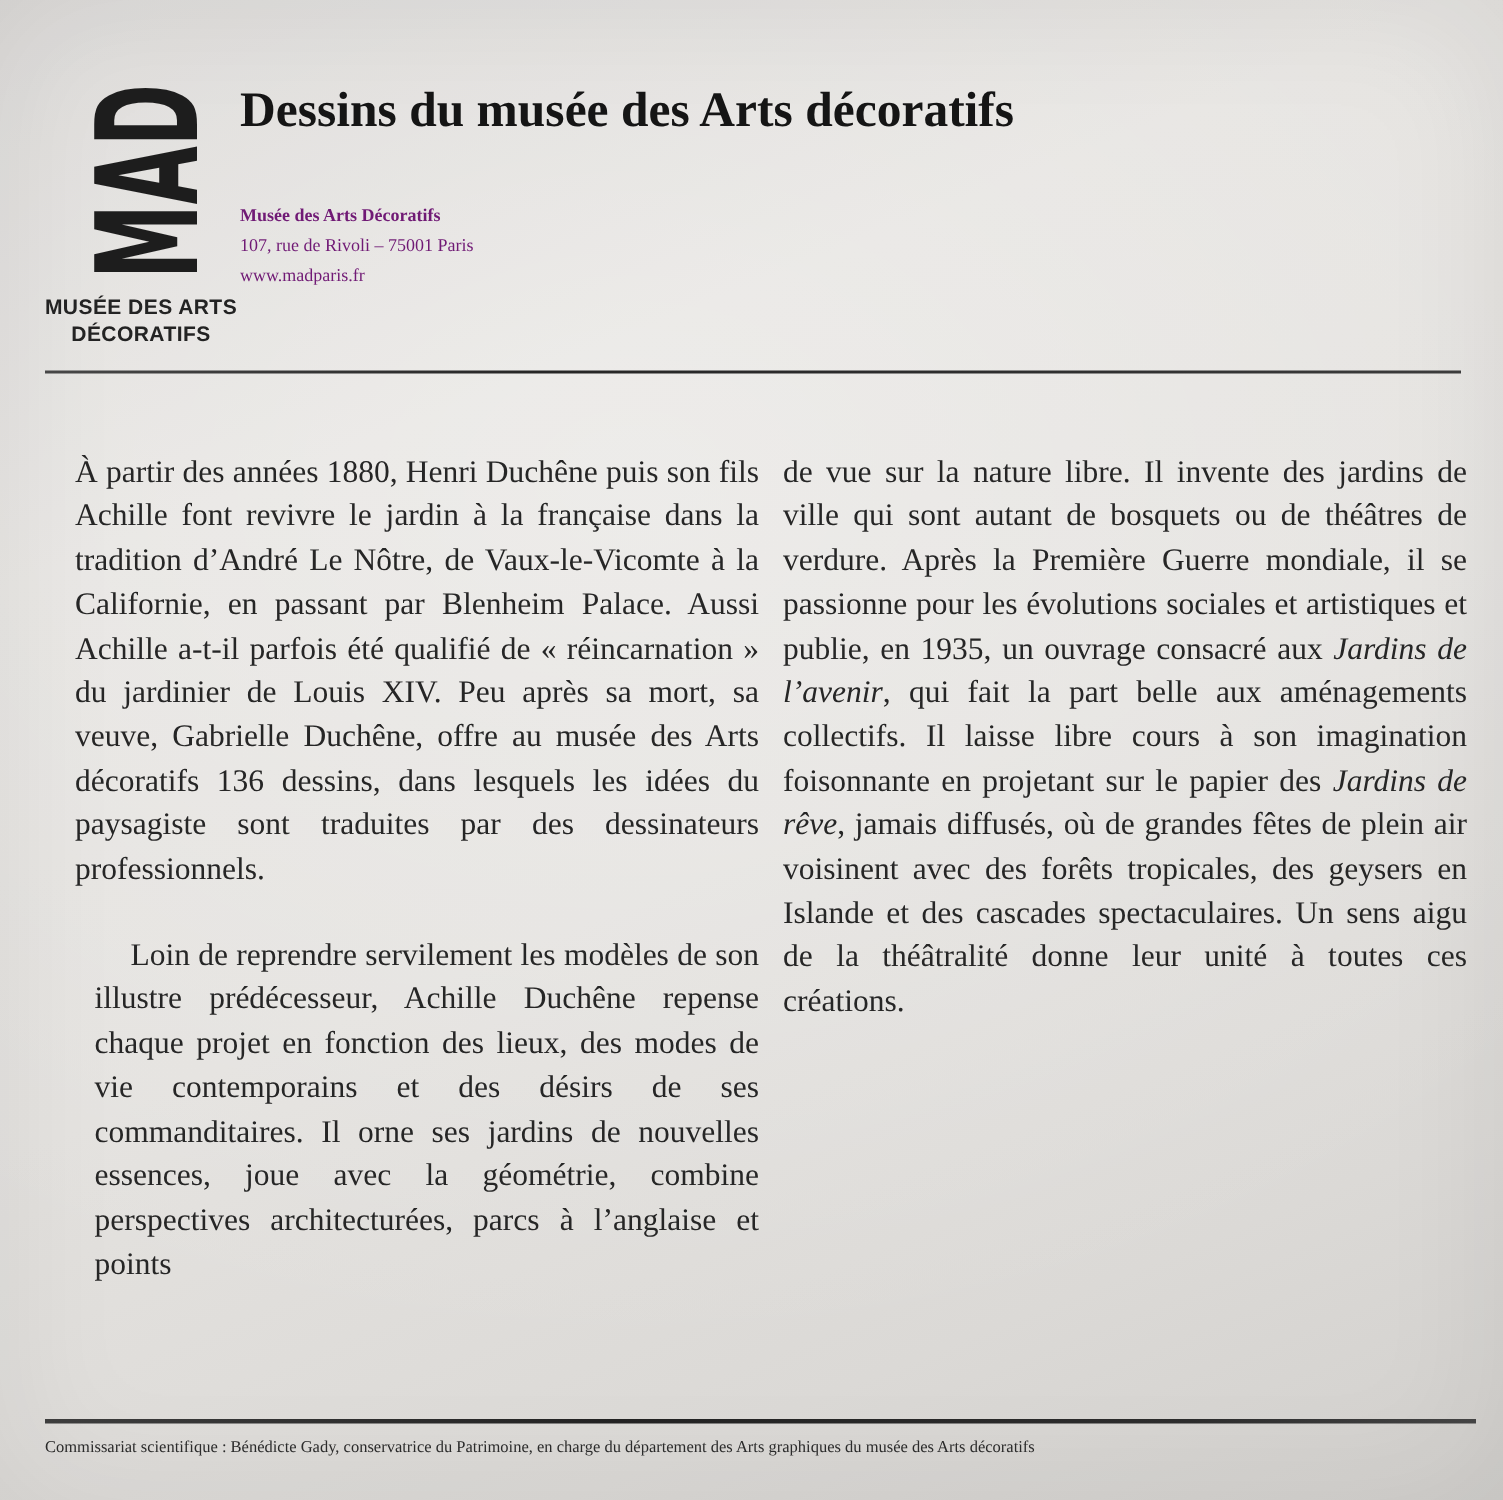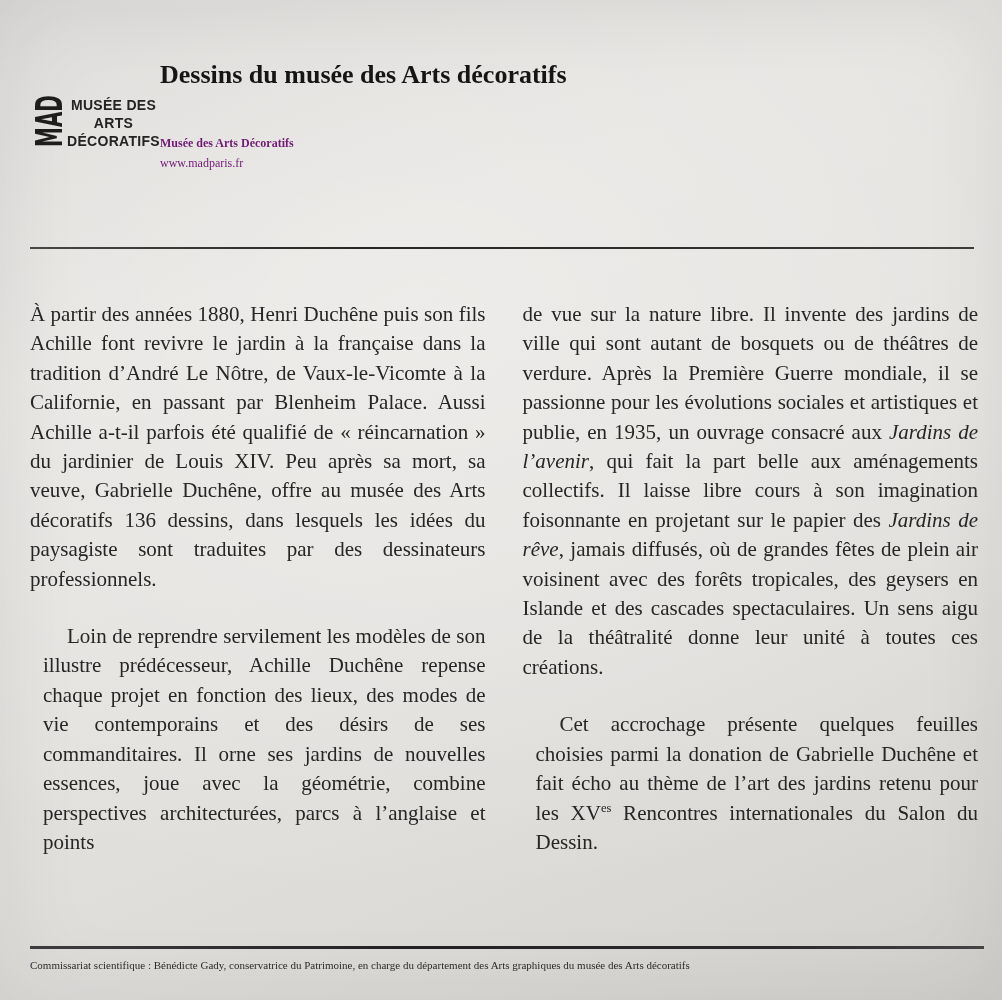--- a/index.html
+++ b/index.html
@@ -27,20 +27,21 @@
   .header {
     position: absolute;
     top: 50px; left: 28px; right: 28px;
     display: flex;
     align-items: flex-start;
   }
   .logo-block {
     width: 132px;
     flex: none;
     display: flex;
+    flex-direction: column;
     align-items: center;
   }
   .monogram { display: block; margin-top: 4px; }
   .monogram text {
     font-family: "DejaVu Sans", sans-serif;
     font-weight: bold;
     fill: #1d1d1d;
   }
   .logo-caption {
     margin-top: 7px;
@@ -54,21 +55,21 @@
     margin: 0;
     font-size: 34px;
     line-height: 38px;
     font-weight: bold;
     font-style: italic;
     color: #151515;
     letter-spacing: 0.2px;
   }
   .title-sub {
     margin: 6px 0 0 0;
-    font-size: 26px;
+    font-size: 33px;
     line-height: 37px;
     font-weight: bold;
     color: #151515;
   }
   .address {
     margin-top: 40px;
     font-size: 12px;
     line-height: 20px;
     color: #701a75;
   }
@@ -80,21 +81,22 @@
     width: 944px; height: 2px;
     background: linear-gradient(90deg, #474747, #262626 35%, #303030 75%, #3c3c3c);
   }
 
   
   .columns {
     position: absolute;
     top: 300px; left: 30px;
     width: 948px;
     display: flex;
-    gap: 37px;
+    gap: 16px;
+    justify-content: flex-end;
   }
   .col {
     width: 456px;
     font-size: 21px;
     line-height: 29.4px;
     text-align: justify;
     color: #262626;
   }
   .col p { margin: 0; }
   .col p + p { margin-top: 28px; margin-left: 13px; }
@@ -129,32 +131,32 @@
     </svg>
     <div class="logo-caption">
       <div>MUSÉE DES ARTS</div>
       <div>DÉCORATIFS</div>
     </div>
   </div>
   <div class="title-block">
     <h2 class="title-sub">Dessins du musée des Arts décoratifs</h2>
     <div class="address">
       <div class="address-name">Musée des Arts Décoratifs</div>
+      <div>107, rue de Rivoli – 75001 Paris</div>
       <div>www.madparis.fr</div>
     </div>
   </div>
 </div>
 
 <div class="header-rule"></div>
 
 <div class="columns">
   <div class="col">
     <p><span>À partir des années 1880, Henri Duchêne puis son fils Achille font revivre le jardin à la française dans la tradition d’André Le Nôtre, de Vaux-le-Vicomte à la Californie, en passant par Blenheim Palace. Aussi Achille a-t-il parfois été qualifié de « réincarnation » du jardinier de Louis XIV. Peu après sa mort, sa veuve, Gabrielle Duchêne, offre au musée des Arts décoratifs 136 dessins, dans lesquels les idées du paysagiste sont traduites par des dessinateurs professionnels.</span></p>
     <p class="para-indent"><span>Loin de reprendre servilement les modèles de son illustre prédécesseur, Achille Duchêne repense chaque projet en fonction des lieux, des modes de vie contemporains et des désirs de ses commanditaires. Il orne ses jardins de nouvelles essences, joue avec la géométrie, combine perspectives architecturées, parcs à l’anglaise et points</span></p>
   </div>
   <div class="col">
     <p><span>de vue sur la nature libre. Il invente des jardins de ville qui sont autant de bosquets ou de théâtres de verdure. Après la Première Guerre mondiale, il se passionne pour les évolutions sociales et artistiques et publie, en 1935, un ouvrage consacré aux </span><em>Jardins de l’avenir</em><span>, qui fait la part belle aux aménagements collectifs. Il laisse libre cours à son imagination foisonnante en projetant sur le papier des </span><em>Jardins de rêve</em><span>, jamais diffusés, où de grandes fêtes de plein air voisinent avec des forêts tropicales, des geysers en Islande et des cascades spectaculaires. Un sens aigu de la théâtralité donne leur unité à toutes ces créations.</span></p>
-    <p class="para-indent"><span>Cet accrochage présente quelques feuilles choisies parmi la donation de Gabrielle Duchêne et fait écho au thème de l’art des jardins retenu pour les XV</span><sup>es</sup><span> Rencontres internationales du Salon du Dessin.</span></p>
   </div>
 </div>
 
 <div class="footer-rule"></div>
 <div class="credit">Commissariat scientifique : Bénédicte Gady, conservatrice du Patrimoine, en charge du département des Arts graphiques du musée des Arts décoratifs</div>
 
 </body></html>

